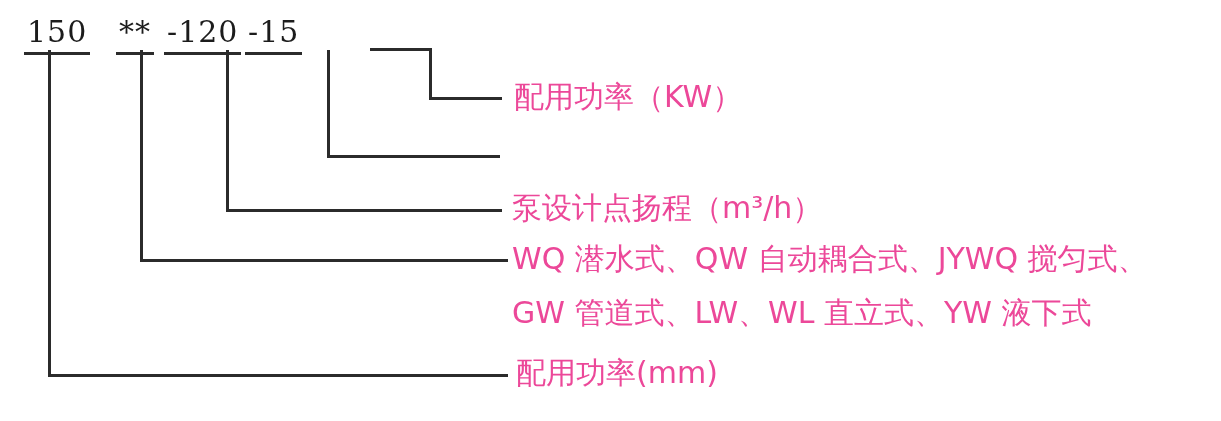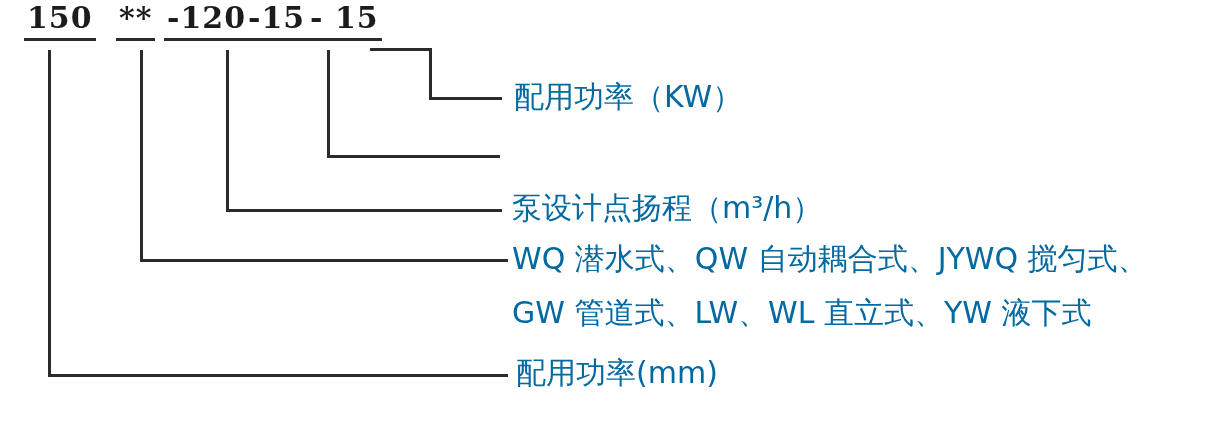--- a/index.html
+++ b/index.html
@@ -11,24 +11,24 @@
     position: relative;
     width: 1221px;
     height: 421px;
     background: #ffffff;
     overflow: hidden;
     color: #1c1c1c;
     font-family: "DejaVu Sans", "Liberation Sans", sans-serif;
   }
   .code-seg {
     position: absolute;
-    top: 0;
+    top: 14px;
     font-size: 30px;
     line-height: 35px;
-    font-weight: bold;
+    font-weight: normal;
     font-family: "DejaVu Serif", "Liberation Serif", serif;
     letter-spacing: 1px;
     white-space: pre;
     padding: 0 3px 3px 3px;
     border-bottom: 3px solid #2b2b2b;
   }
   .vline {
     position: absolute;
     width: 3px;
     background: #2b2b2b;
@@ -36,34 +36,33 @@
   .hline {
     position: absolute;
     height: 3px;
     background: #2b2b2b;
   }
   .label {
     position: absolute;
     font-size: 30px;
     line-height: 34px;
     white-space: nowrap;
-    color: #0369a1;
+    color: #ec4899;
     font-family: "DejaVu Sans", "Liberation Sans", sans-serif;
   }
 </style>
 </head>
 <body>
 
 <div id="canvas">
 
   <span class="code-seg" style="left:24px">150</span>
   <span class="code-seg" style="left:116px">**</span>
   <span class="code-seg" style="left:164px">-120</span>
   <span class="code-seg" style="left:245px">-15</span>
-  <span class="code-seg" style="left:307px">- 15</span>
 
   <div class="hline" style="left:370px; top:48px; width:62px"></div>
   <div class="vline" style="left:429px; top:48px; height:52px"></div>
   <div class="hline" style="left:429px; top:97px; width:73px"></div>
 
   <div class="vline" style="left:327px; top:50px; height:108px"></div>
   <div class="hline" style="left:327px; top:155px; width:173px"></div>
 
   <div class="vline" style="left:226px; top:50px; height:162px"></div>
   <div class="hline" style="left:226px; top:209px; width:276px"></div>

